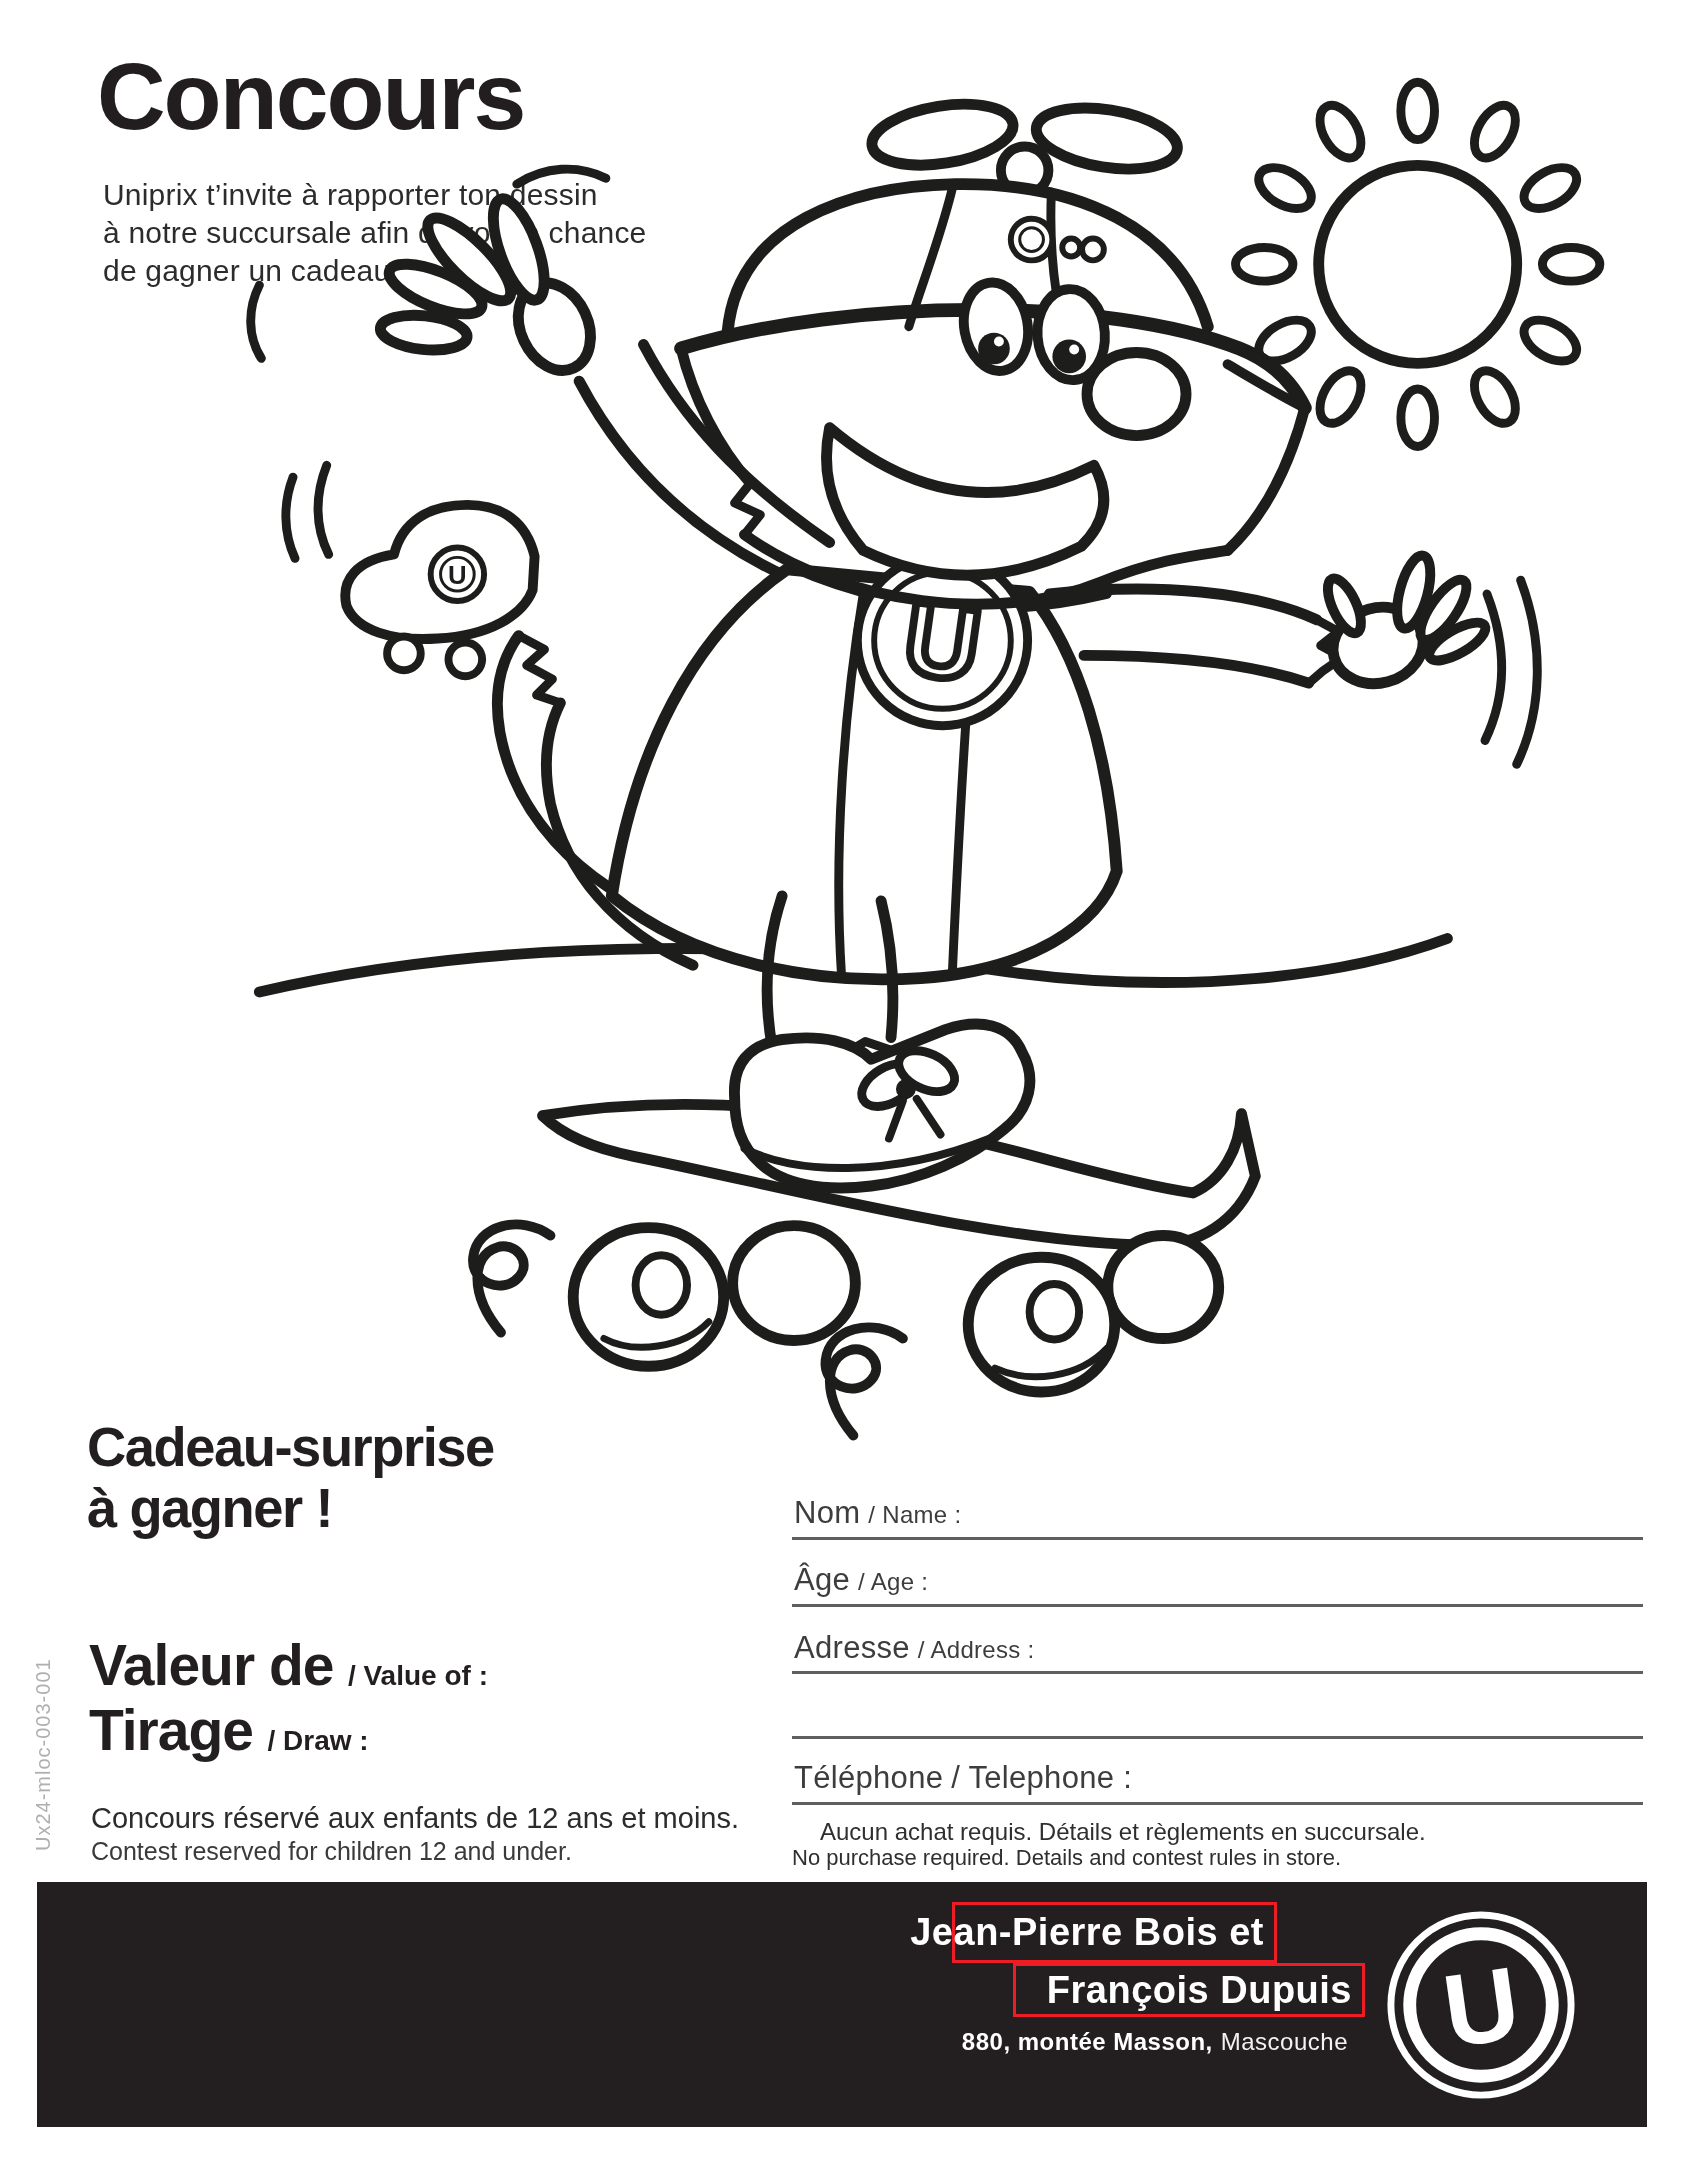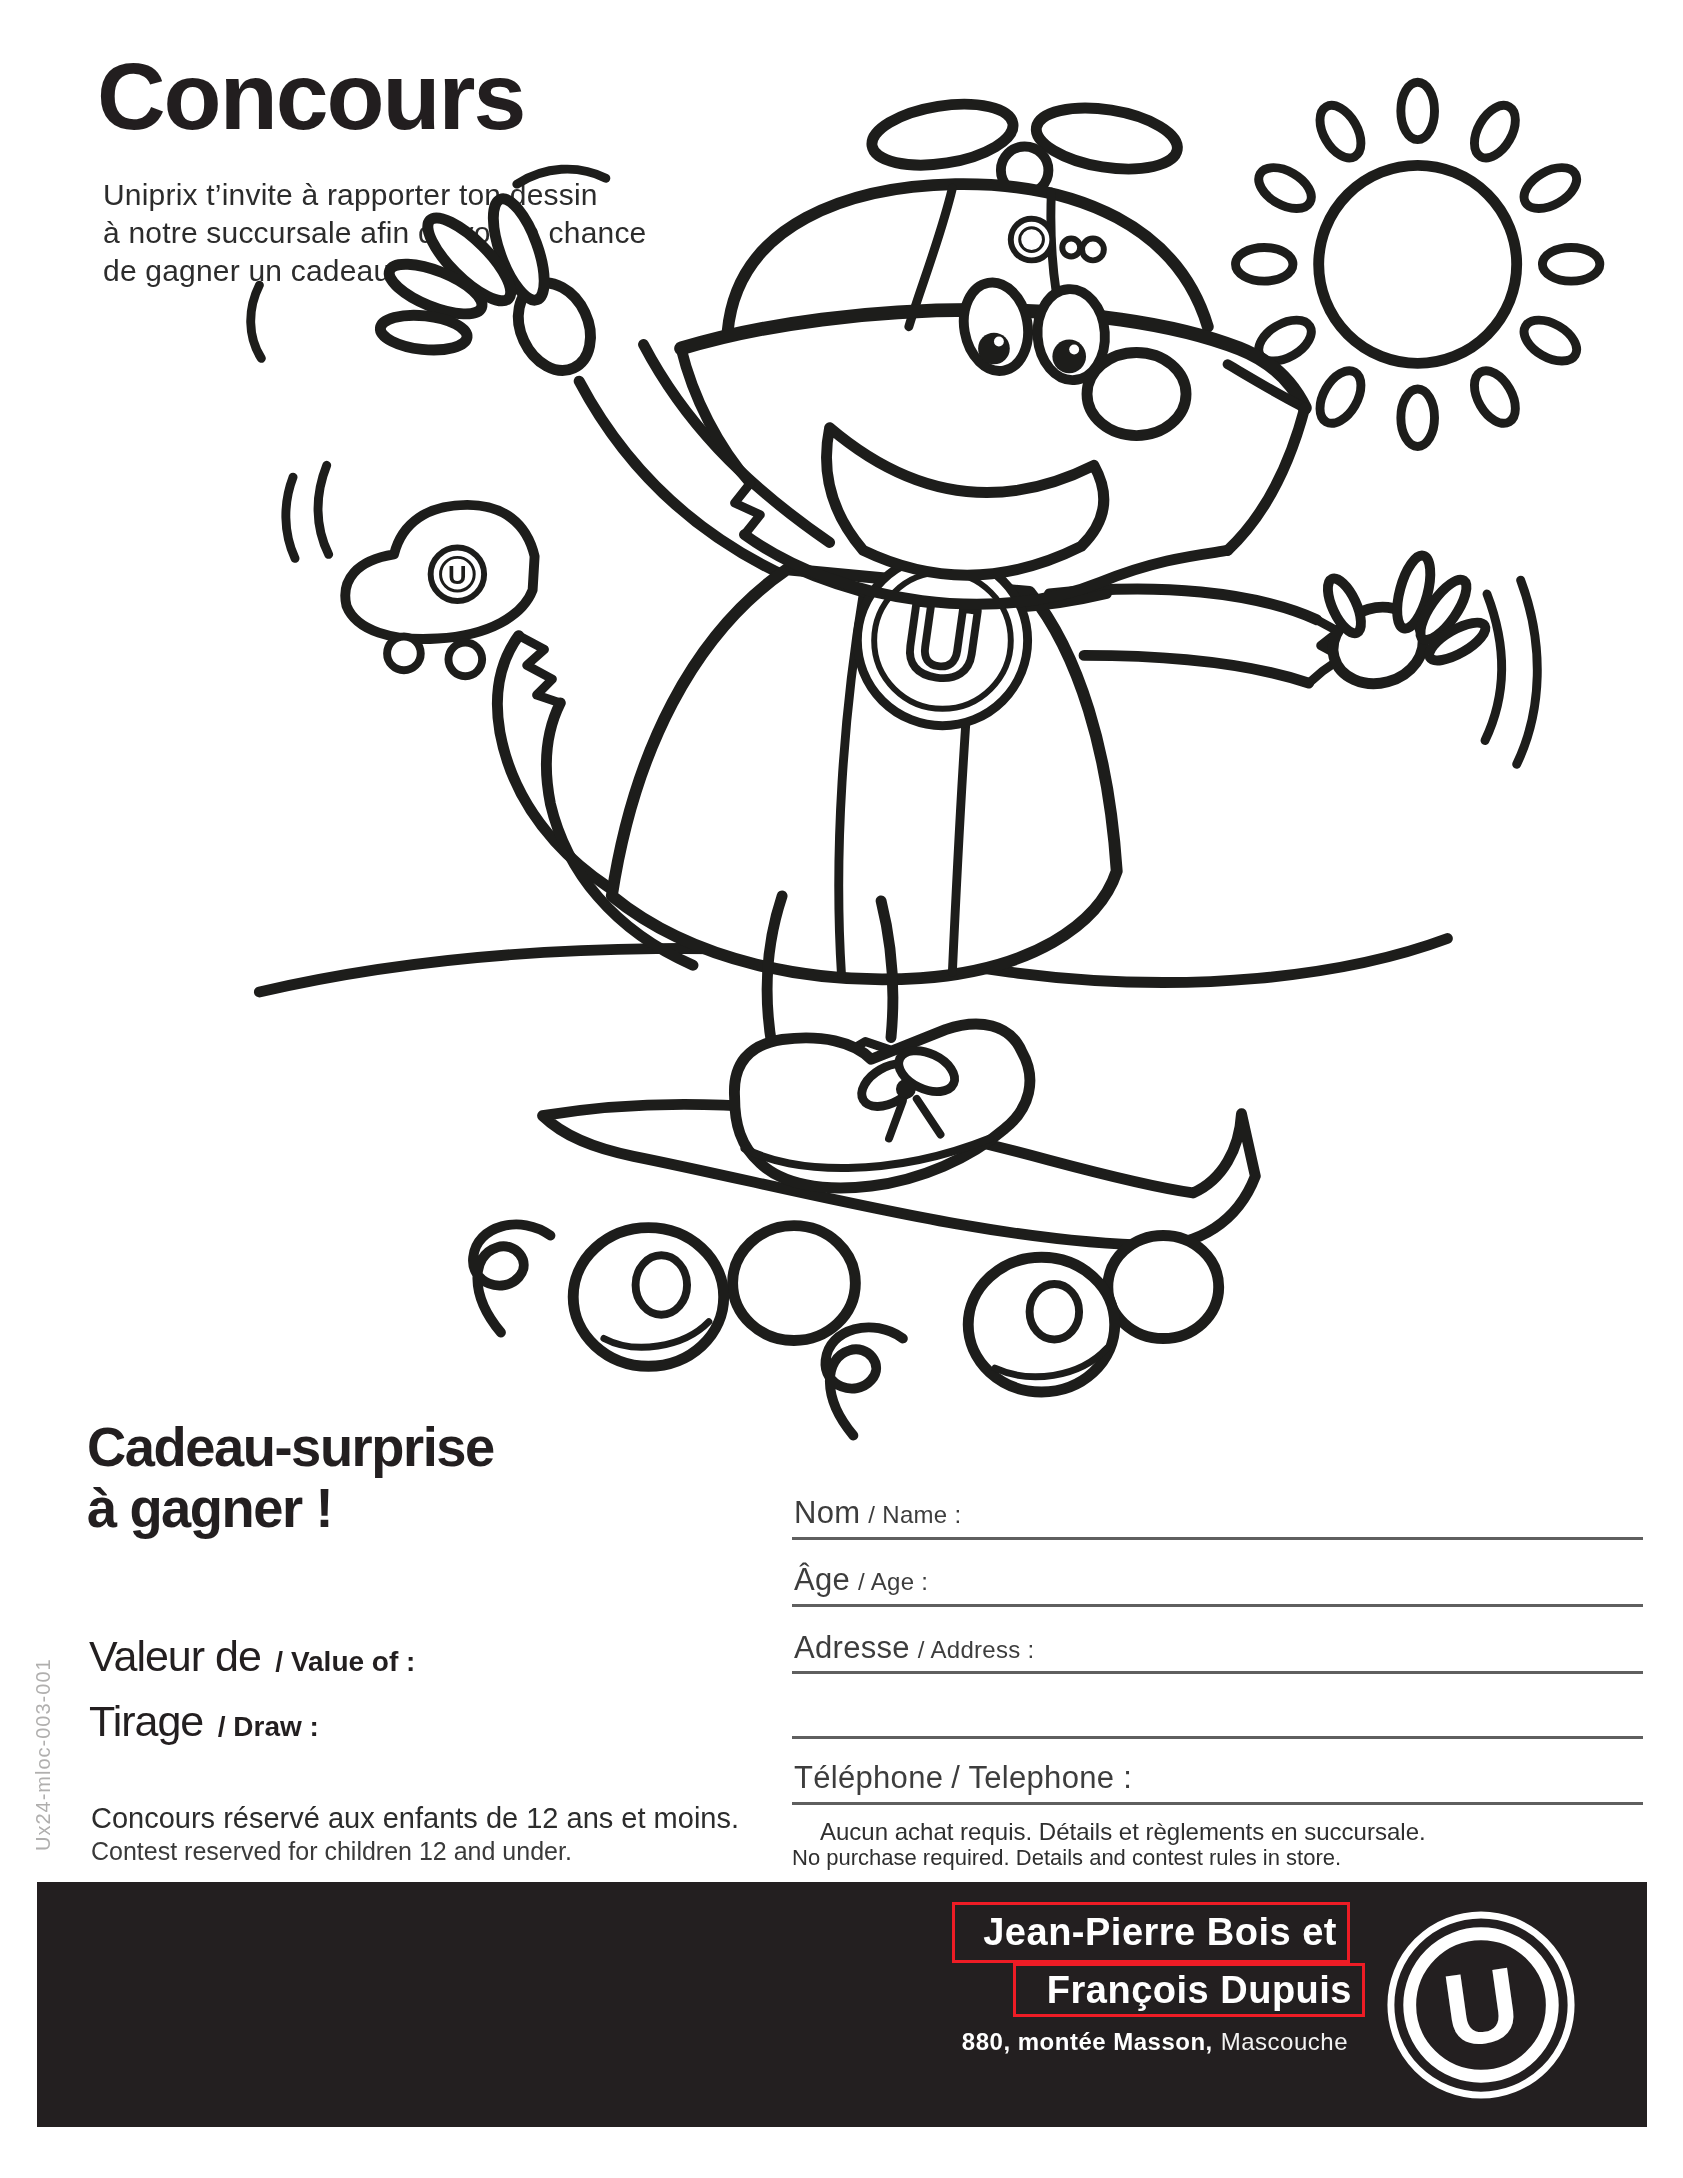--- a/index.html
+++ b/index.html
@@ -11,21 +11,21 @@
   .title{left:97px;top:42px;font-family:Liberation Sans, sans-serif;font-weight:700;
          font-size:95px;letter-spacing:-2px;color:#221e1f;}
   .intro{left:103px;top:176px;font-size:30px;line-height:38px;color:#2c2c2c;letter-spacing:0.2px;}
 
   
   .prize-head{left:87px;top:1416px;font-size:56px;line-height:61px;font-weight:700;
               letter-spacing:-1.5px;color:#231f20;transform:scaleX(.97);transform-origin:left top;}
   .prize-en{left:89px;top:1566px;font-size:39px;font-weight:700;letter-spacing:-0.5px;}
   .value-row{left:89px;top:1632px;}
   .draw-row{left:89px;top:1697px;}
-  .bilrow .fr{font-size:43px;font-weight:400;letter-spacing:-1px;}
+  .bilrow .fr{font-size:57px;font-weight:700;letter-spacing:-1px;}
   .bilrow .en{font-size:28px;font-weight:700;margin-left:10px;}
   .rules-fr{left:91px;top:1802px;font-size:29px;color:#2c2c2c;}
   .rules-en{left:91px;top:1837px;font-size:25px;color:#3a3a3a;}
 
   
   .form-label{font-size:31px;color:#3d3d3d;letter-spacing:0.3px;}
   .form-label .en{font-size:24px;color:#3d3d3d;margin-left:8px;}
   .form-label.same .en{font-size:31px;margin-left:8px;}
   .rule-line{height:0;border-top:3px solid #5f5f5f;width:851px;left:792px;}
   .l-nom{left:794px;top:1495px;}    .r1{top:1537px;}
@@ -37,21 +37,21 @@
   .disc-en{left:792px;top:1845px;font-size:22px;color:#2f2f2f;}
 
   
   .side-code{left:32px;top:1851px;transform:rotate(-90deg);transform-origin:0 0;
              font-size:20px;letter-spacing:1px;color:#b0afae;white-space:nowrap;}
 
   
   .footer-bar{left:37px;top:1882px;width:1610px;height:245px;background:#231f20;}
   .owner-box{border:3px solid #ee1c25;box-sizing:border-box;display:flex;
              align-items:center;justify-content:flex-end;padding-right:10px;}
-  .ob1{left:952px;top:1902px;width:398px;height:61px;}
+  .ob1{left:952px;top:1902px;width:325px;height:61px;}
   .ob2{left:1013px;top:1963px;width:352px;height:54px;}
   .owner-text{color:#fff;font-size:38px;font-weight:700;letter-spacing:0.5px;white-space:nowrap;}
   .addr-line{left:594px;top:2028px;width:754px;text-align:right;color:#fff;font-size:24px;white-space:nowrap;}
   .addr-line .b{font-weight:700;letter-spacing:0.5px;}
   .addr-line .lt{font-weight:400;color:#f2f2f2;margin-left:8px;letter-spacing:0.5px;}
   .phone-line{left:594px;top:2075px;width:754px;text-align:right;color:#fff;
               font-size:37px;font-weight:700;letter-spacing:1px;}
 
   svg text{font-family:"Liberation Sans",sans-serif;}
 </style>

